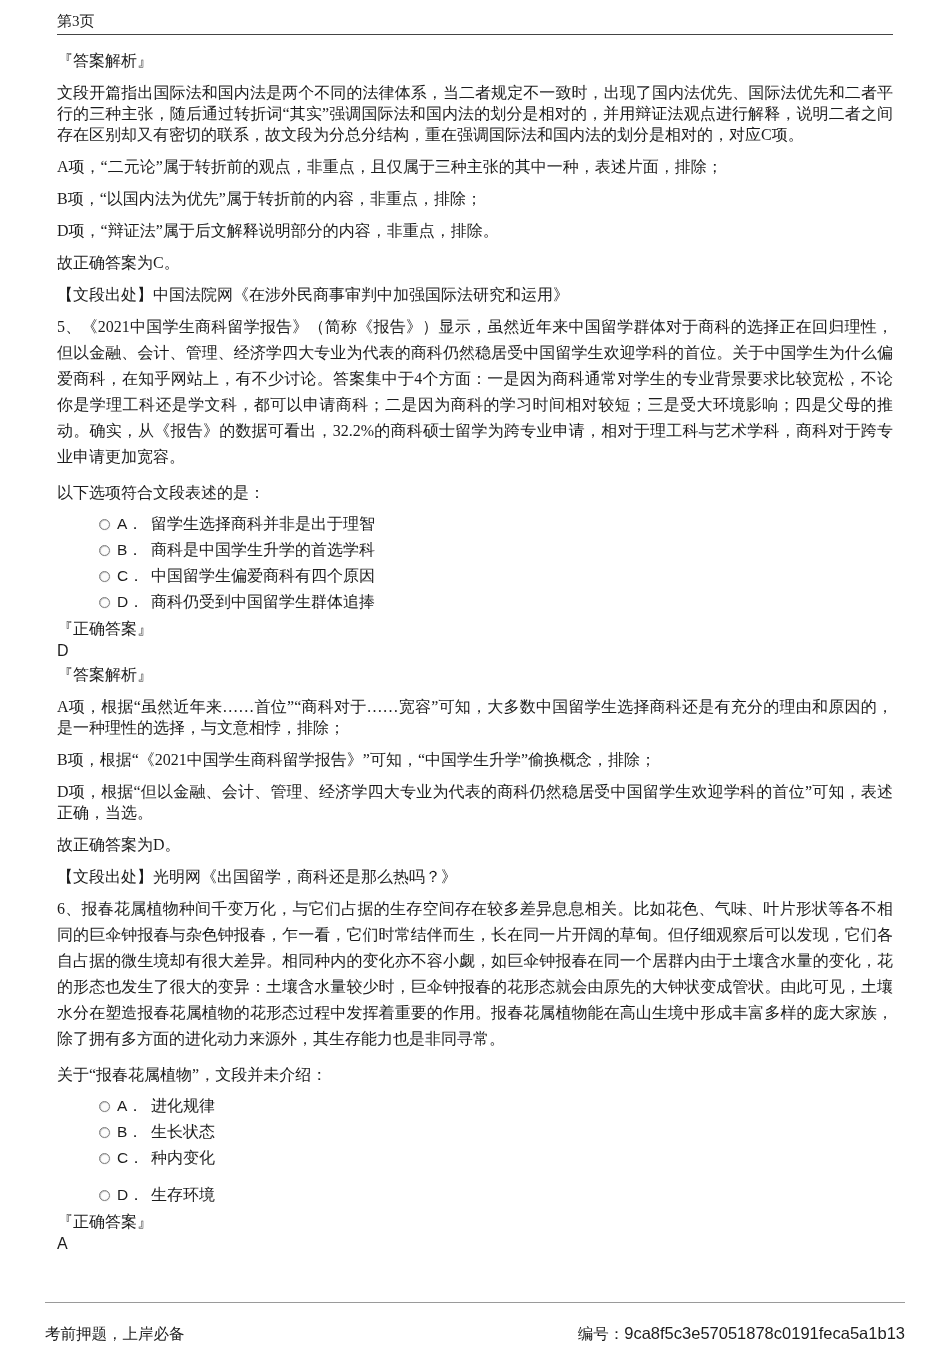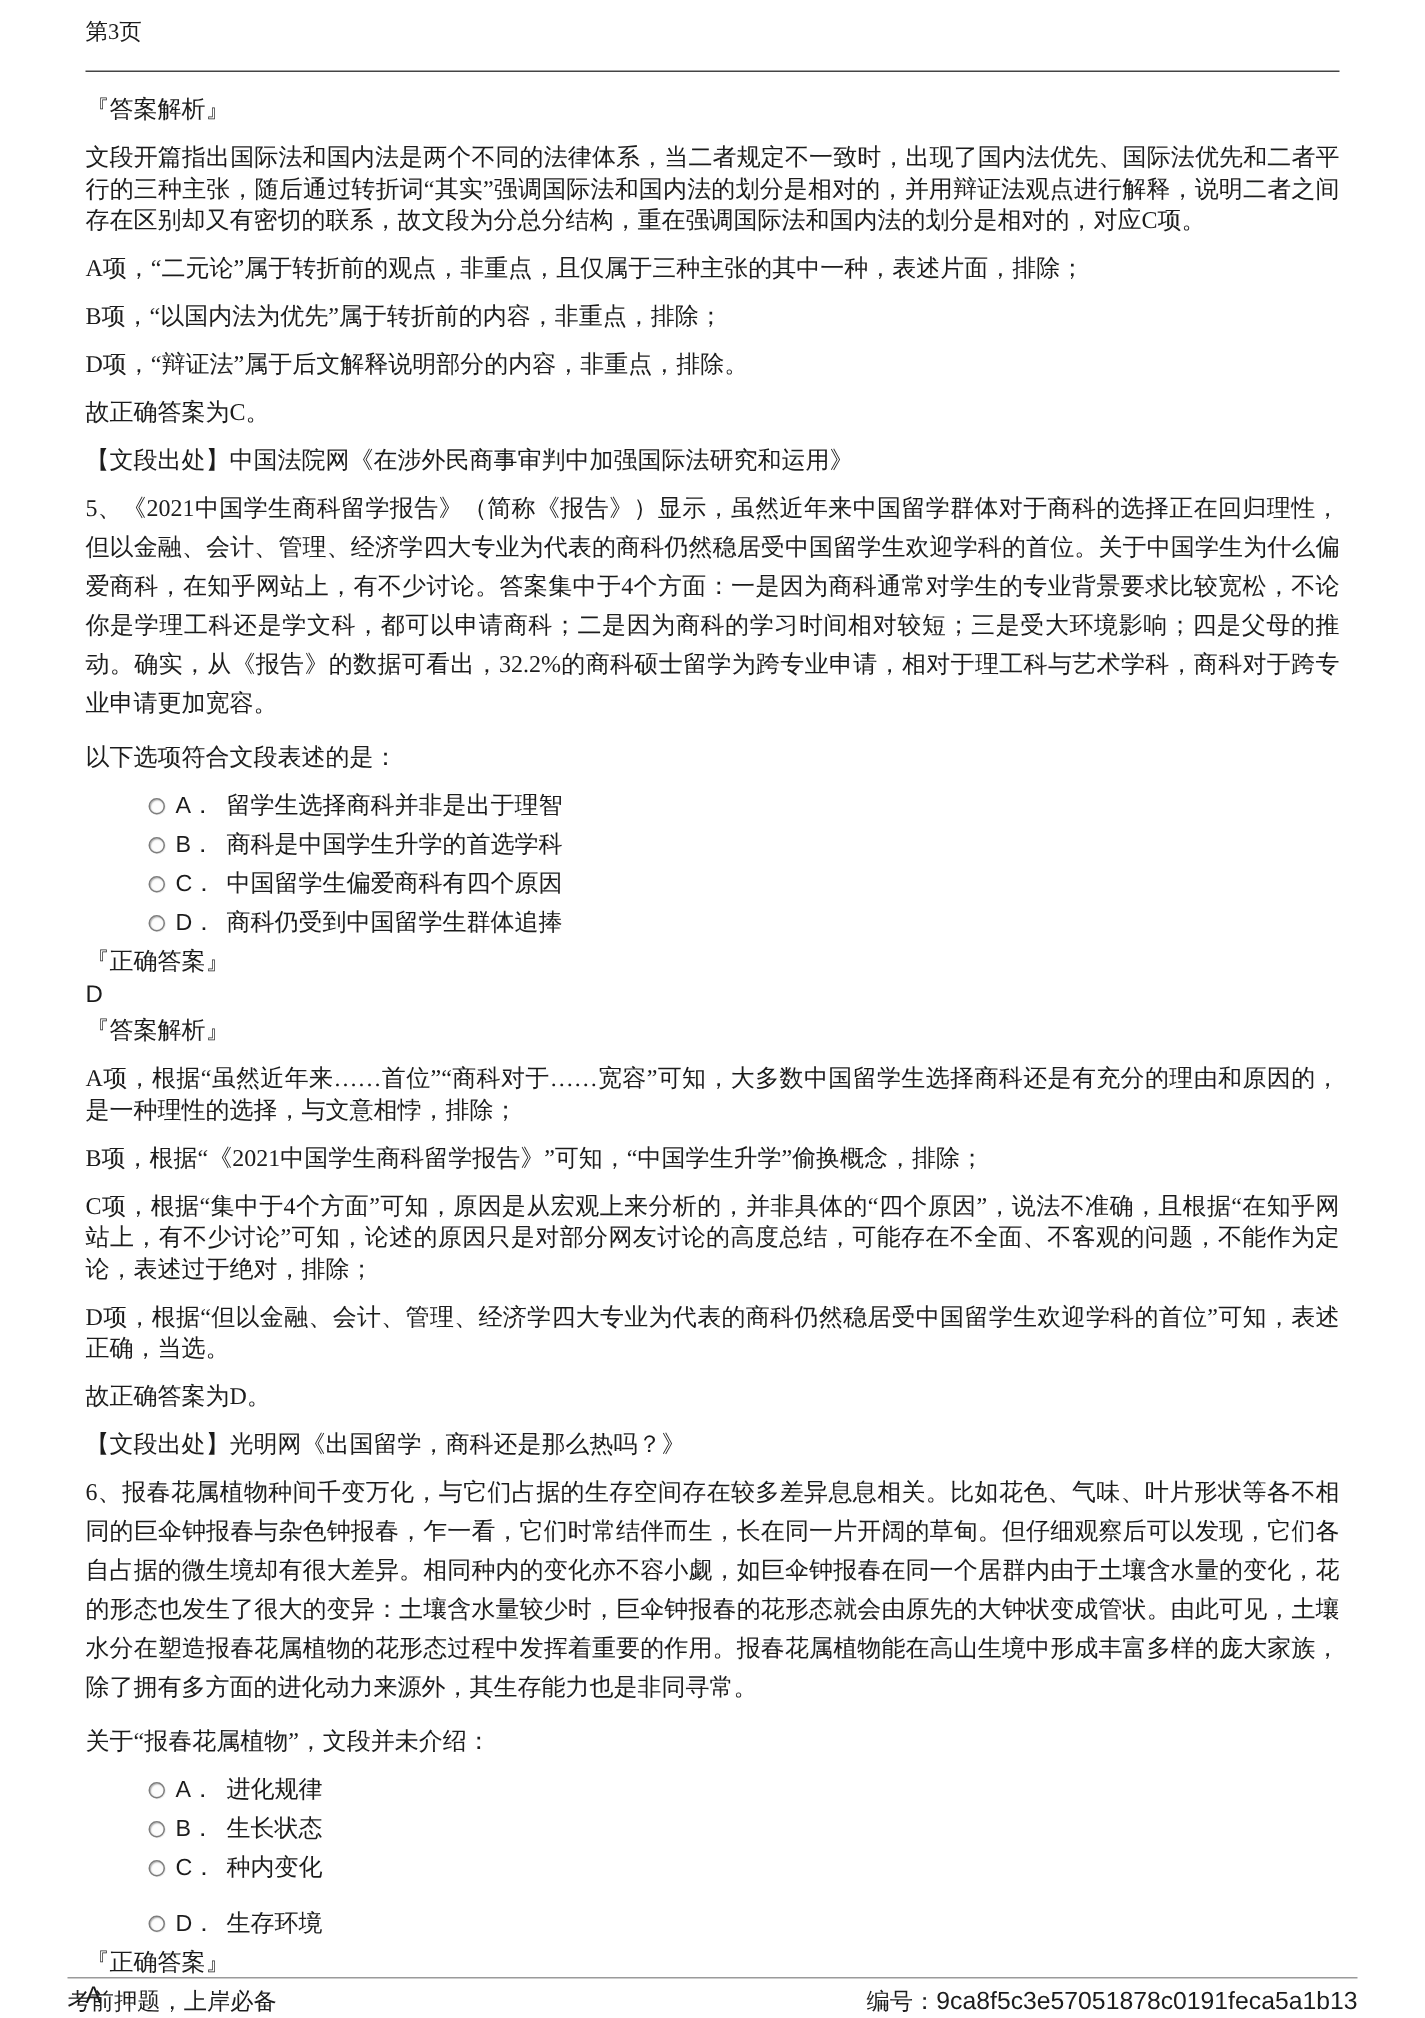--- a/index.html
+++ b/index.html
@@ -8,21 +8,21 @@
     width:950px; height:1345px; position:relative; overflow:hidden;
     font-family:"Liberation Serif","DejaVu Serif",serif;
     color:#1c1c1c;
   }
   .page { position:relative; width:950px; height:1345px; }
 
   
   .hdr {
     margin:12px 57px 0 57px;
     display:flex; justify-content:space-between; align-items:flex-end;
-    border-bottom:1px solid #444; padding-bottom:16px;
+    border-bottom:1px solid #444; padding-bottom:3px;
   }
   .hdr .pageno { font-size:15px; }
   .hdr .doctitle { font-size:15.5px; font-weight:bold; }
 
   
   .main { padding:0 57px; }
   .h-bracket { font-size:16px; margin-top:15px; line-height:21px; }
   .h-bracket.tight { margin-top:3px; }
   .answer-letter { font-size:16px; line-height:21px; margin-top:1px;
                    font-family:"Liberation Sans","DejaVu Sans",sans-serif; }
@@ -44,21 +44,21 @@
     box-shadow:inset 0.5px 0.5px 1px rgba(0,0,0,0.35), 0.5px 0.5px 0 #e8e8e8;
     margin-right:7px; flex:0 0 auto;
   }
   .letter { font-family:"Liberation Sans","DejaVu Sans",sans-serif;
             font-size:15.5px; width:34px; flex:0 0 auto; }
   .opt-text { font-size:16px; }
 
   
   .ftr {
     position:absolute; left:45px; right:45px; bottom:12px;
-    border-top:1px solid #9a9a9a; padding-top:5px;
+    border-top:1px solid #9a9a9a; padding-top:21px;
     display:flex; justify-content:space-between; align-items:baseline;
   }
   .ftr .slogan { font-size:15.5px; }
   .ftr .code-wrap { font-size:15.5px; }
   .ftr .code { font-family:"Liberation Sans","DejaVu Sans",sans-serif; font-size:16.5px;text-align:center; }
 </style>
 </head>
 <body>
 
 <div class="page">
@@ -102,21 +102,20 @@
         <span class="opt-text">商科仍受到中国留学生群体追捧</span>
       </div>
     </div>
 
     <div class="h-bracket tight">『正确答案』</div>
     <div class="answer-letter">D</div>
     <div class="h-bracket tight">『答案解析』</div>
 
     <p class="body just">A项，根据“虽然近年来……首位”“商科对于……宽容”可知，大多数中国留学生选择商科还是有充分的理由和原因的，是一种理性的选择，与文意相悖，排除；</p>
     <p class="body">B项，根据“《2021中国学生商科留学报告》”可知，“中国学生升学”偷换概念，排除；</p>
-    <p class="body just">C项，根据“集中于4个方面”可知，原因是从宏观上来分析的，并非具体的“四个原因”，说法不准确，且根据“在知乎网站上，有不少讨论”可知，论述的原因只是对部分网友讨论的高度总结，可能存在不全面、不客观的问题，不能作为定论，表述过于绝对，排除；</p>
     <p class="body just">D项，根据“但以金融、会计、管理、经济学四大专业为代表的商科仍然稳居受中国留学生欢迎学科的首位”可知，表述正确，当选。</p>
     <p class="body">故正确答案为D。</p>
     <p class="body">【文段出处】光明网《出国留学，商科还是那么热吗？》</p>
 
     <p class="stem">6、报春花属植物种间千变万化，与它们占据的生存空间存在较多差异息息相关。比如花色、气味、叶片形状等各不相同的巨伞钟报春与杂色钟报春，乍一看，它们时常结伴而生，长在同一片开阔的草甸。但仔细观察后可以发现，它们各自占据的微生境却有很大差异。相同种内的变化亦不容小觑，如巨伞钟报春在同一个居群内由于土壤含水量的变化，花的形态也发生了很大的变异：土壤含水量较少时，巨伞钟报春的花形态就会由原先的大钟状变成管状。由此可见，土壤水分在塑造报春花属植物的花形态过程中发挥着重要的作用。报春花属植物能在高山生境中形成丰富多样的庞大家族，除了拥有多方面的进化动力来源外，其生存能力也是非同寻常。</p>
     <p class="body prompt">关于“报春花属植物”，文段并未介绍：</p>
 
     <div class="options">
       <div class="option">
         <span class="radio"></span>

